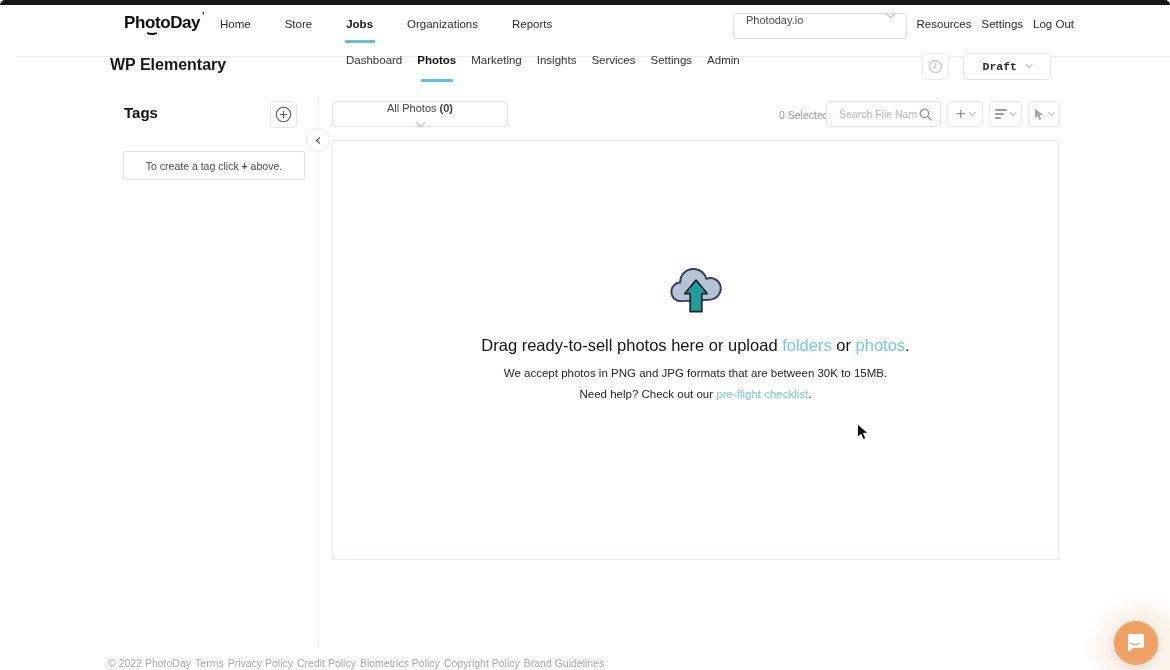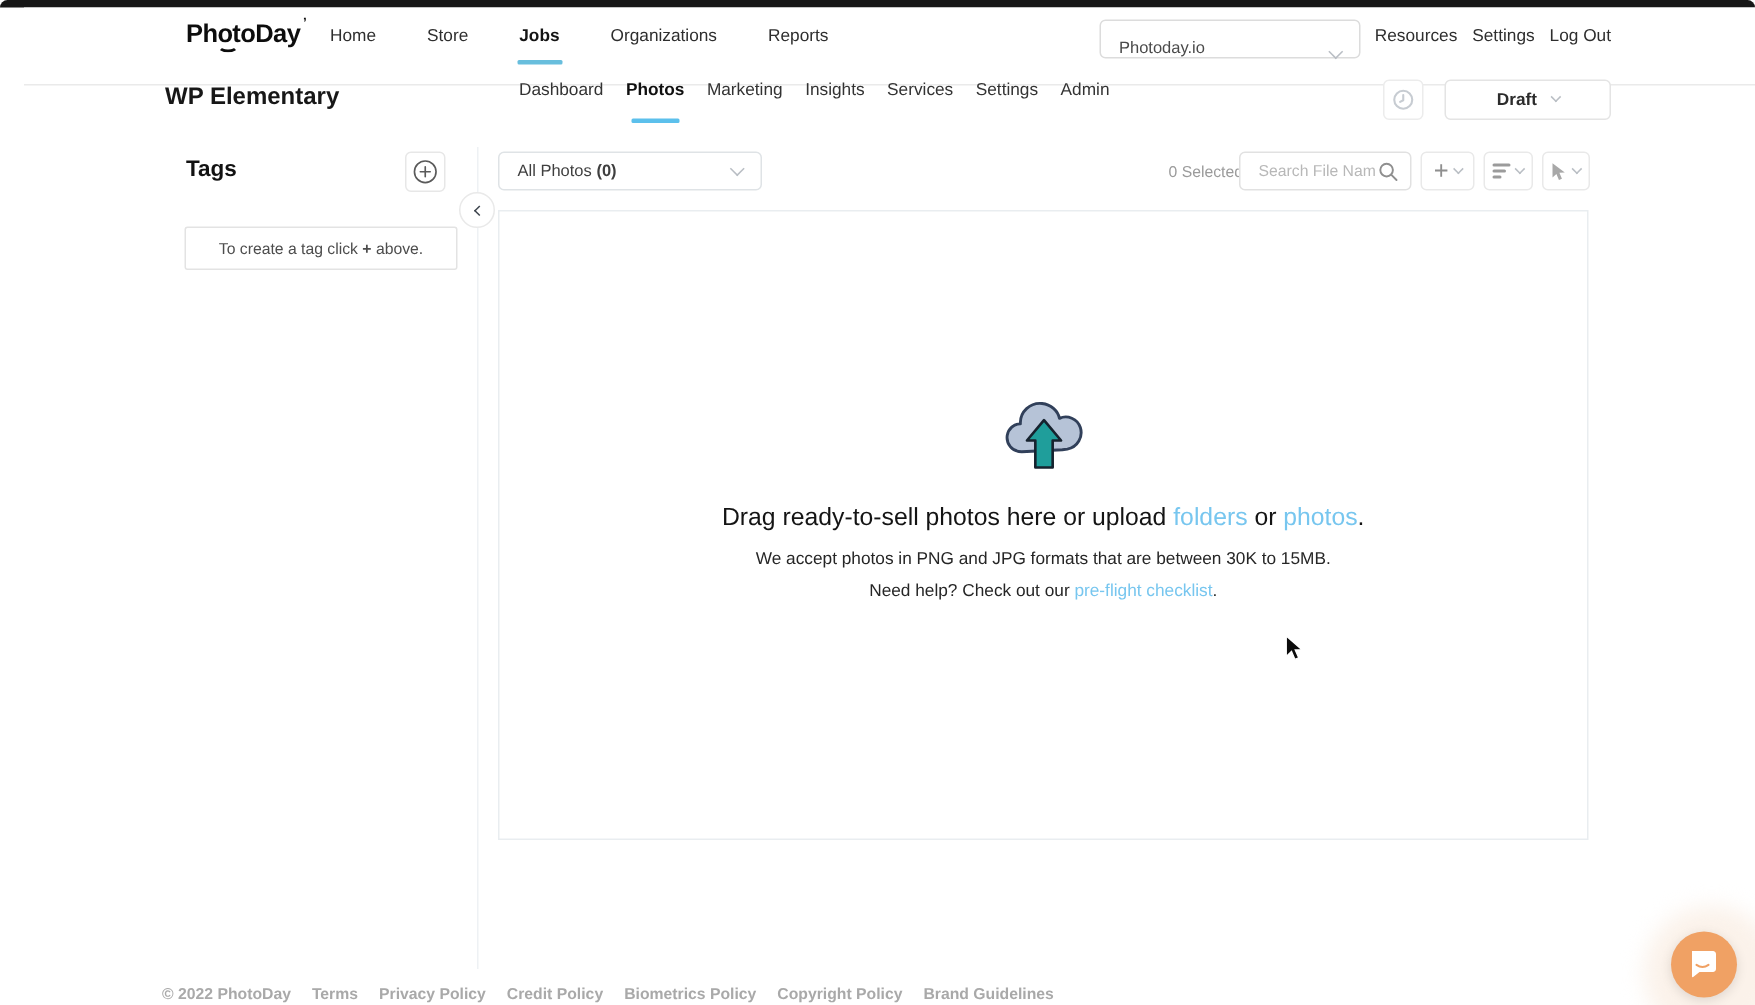--- a/index.html
+++ b/index.html
@@ -22,44 +22,44 @@
     border:2px solid transparent; border-bottom:2px solid #0d0d0d; border-radius:50%; }
   .logo-tick { position:absolute; right:-4px; top:-3px; font-size:9px; color:#0d0d0d; }
   .main-nav { position:absolute; left:204px; top:0; height:38px; display:flex;
     align-items:center; gap:34px; font-size:11.5px; color:#2e2e2e; }
   .nav-item { position:relative; height:38px; display:flex; align-items:center; cursor:pointer; }
   .nav-item.active { font-weight:bold; color:#141414; }
   .nav-underline { position:absolute; bottom:0; left:50%; transform:translateX(-50%);
     width:30px; height:3px; background:#68bedd; border-radius:1px; }
   .account-select { position:absolute; left:717px; top:8px; width:174px; height:26px;
     border:1px solid #dcdcdc; border-radius:4px; background:#fff; display:flex;
-    align-items:flex-end; justify-content:space-between; padding:0 12px; font-size:11px;
+    align-items:flex-start; justify-content:space-between; padding:0 12px; font-size:11px;
     color:#4a4a4a; cursor:pointer; }
   .header-right { position:absolute; right:112px; top:0; height:38px; display:flex;
     align-items:center; gap:10px; font-size:11.5px; color:#2e2e2e; }
   .chev { width:7px; height:7px; border-right:1.5px solid #b9bec4;
     border-bottom:1.5px solid #b9bec4; transform:rotate(45deg); margin-top:-4px; }
   .chev.sm { width:4.5px; height:4.5px; border-width:1.3px; }
 
   
   .job-title { position:absolute; left:110px; top:56px; font-size:16px; font-weight:bold;
     color:#171717; }
   .job-tabs { position:absolute; left:346px; top:36px; height:47px; display:flex;
     align-items:center; gap:15px; font-size:11.5px; color:#333; }
   .tab { position:relative; height:47px; display:flex; align-items:center; cursor:pointer; }
   .tab.active { font-weight:bold; color:#101010; }
   .tab-underline { position:absolute; bottom:1px; left:50%; transform:translateX(-50%);
     width:32px; height:3px; background:#5cc0ec; border-radius:1px; }
   .icon-btn { position:absolute; width:27px; height:27px; border:1px solid #ececec;
     border-radius:4px; background:#fff; display:flex; align-items:center;
     justify-content:center; cursor:pointer; }
   .clock-btn { left:922px; top:53px; }
-  .status-btn { position:absolute; left:963px; top:53px; width:111px; height:27px;
+  .status-btn { position:absolute; left:963px; top:53px; width:88px; height:27px;
     border:1px solid #e4e4e4; border-radius:4px; background:#fff; display:flex;
-    align-items:center; justify-content:center; gap:10px; cursor:pointer; }
+    align-items:center; justify-content:center; gap:10px; cursor:pointer;font-family:Liberation Mono, monospace; }
   .status-label { font-size:11.5px; font-weight:bold; color:#2c2c2c; }
 
   
   .tags-title { position:absolute; left:124px; top:104px; font-size:15px;
     font-weight:bold; color:#121212; }
   .add-tag-btn { left:270px; top:101px; border-color:#e7e7e7; }
   .tag-hint { position:absolute; left:123px; top:151px; width:182px; height:29px;
     border:1px solid #e3e3e3; border-radius:2px; display:flex; align-items:center;
     justify-content:center; font-size:10.5px; color:#4d4d4d; background:#fff; }
   .v-divider { position:absolute; left:318px; top:98px; height:548px; width:1px;
@@ -67,21 +67,21 @@
   .collapse-btn { position:absolute; left:306px; top:128px; width:24px; height:24px;
     border-radius:50%; background:#fff; border:1px solid #e9e9e9; display:flex;
     align-items:center; justify-content:center; cursor:pointer; z-index:3; }
   .collapse-chev { width:5px; height:5px; border-left:1.6px solid #3c434c;
     border-bottom:1.6px solid #3c434c; transform:rotate(45deg); margin-left:2px; }
 
   
   .filter-select { position:absolute; left:332px; top:101px; width:176px; height:26px;
     border:1px solid #dfe3e6; border-radius:4px; background:#fff; display:flex;
     align-items:center; justify-content:space-between; padding:0 12px; font-size:11px;
-    color:#3f3f3f; cursor:pointer; }
+    color:#3f3f3f; cursor:pointer;flex-direction:column; }
   .selected-count { position:absolute; left:779px; top:109px; font-size:10.5px;
     color:#9b9b9b; }
   .search-box { position:absolute; left:826px; top:101px; width:115px; height:26px;
     border:1px solid #e1e1e1; border-radius:4px; background:#fff; display:flex;
     align-items:center; padding:0 8px 0 10px; }
   .search-box input { border:none; outline:none; flex:1; min-width:0; font-size:10.5px;
     font-family:"Liberation Sans", sans-serif; color:#555; background:transparent; }
   .search-box input::placeholder { color:#b8b8b8; }
   .tool-btn { position:absolute; top:101px; height:26px; border:1px solid #e9e9e9;
     border-radius:4px; background:#fff; display:flex; align-items:center;
@@ -97,22 +97,22 @@
   
   .dropzone { position:absolute; left:332px; top:140px; width:727px; height:420px;
     border:1px solid #e9edf0; background:#fff; display:flex; flex-direction:column;
     align-items:center; justify-content:center; padding-bottom:38px; }
   .dz-headline { font-size:16.5px; color:#141414; margin-top:22px; }
   .dz-link { color:#77c6ef; cursor:pointer; }
   .dz-note { font-size:11.5px; color:#262626; margin-top:12px; }
   .dz-help { font-size:11.5px; color:#262626; margin-top:9px; }
 
   
-  .footer { position:absolute; left:108px; top:657px; display:flex; gap:14px;
-    font-size:10.5px; color:#a9a9a9; align-items:center;font-weight:bold; }
+  .footer { position:absolute; left:108px; top:657px; display:flex; gap:4px;
+    font-size:10.5px; color:#a9a9a9; align-items:center; }
   .footer-link { cursor:pointer; }
 
   
   .chat-halo { position:absolute; left:1096px; top:604px; width:90px; height:90px;
     border-radius:50%; background:#fbf2ea; filter:blur(7px); }
   .chat-btn { position:absolute; left:1114px; top:621px; width:44px; height:44px;
     border-radius:50%; background:#f0a164; display:flex; align-items:center;
     justify-content:center; cursor:pointer; box-shadow:0 2px 8px rgba(0,0,0,0.12); }
 
   

